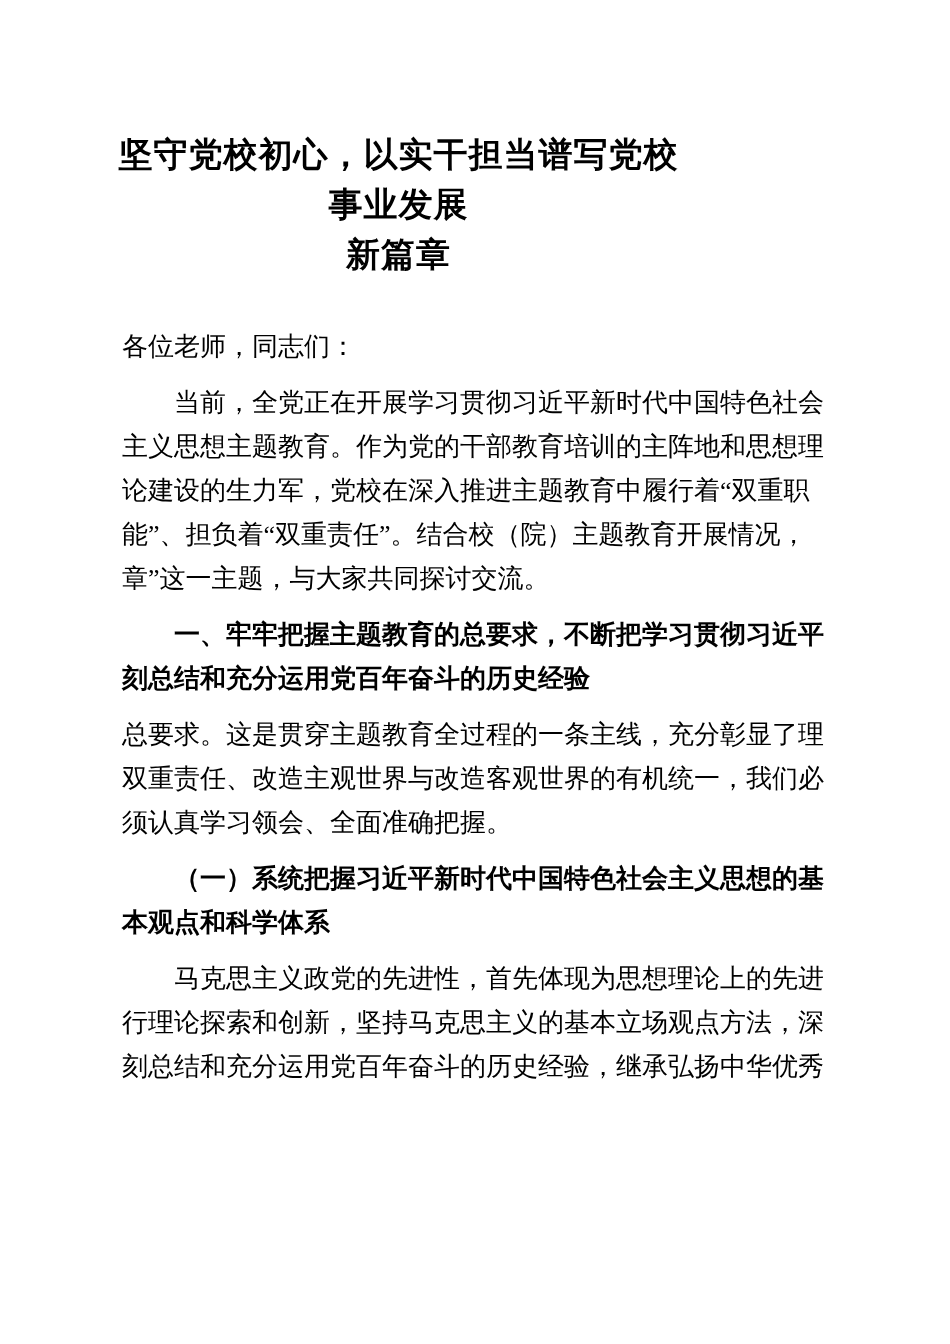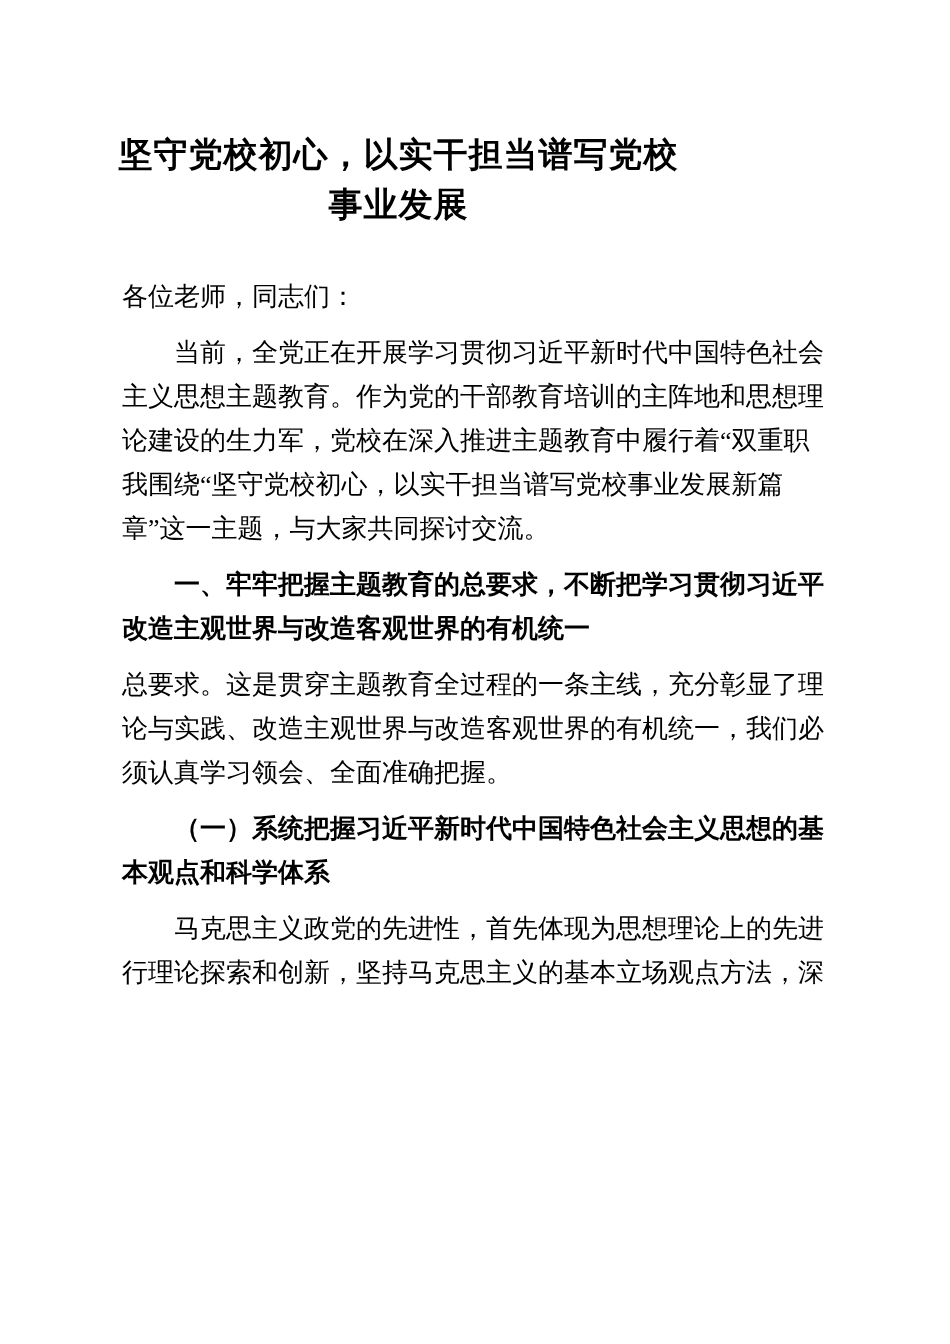--- a/index.html
+++ b/index.html
@@ -46,43 +46,45 @@
   .heading2 .line {
     font-weight: 700;
   }
 </style>
 </head>
 <body>
 
 <div class="page">
   <h1 class="doc-title">
     <span class="title-line">坚守党校初心，以实干担当谱写党校事业发展</span>
+    <span class="title-line">新篇章</span>
   </h1>
   <div class="doc-body" id="doc-body">
       <div class="block salutation">
         <div class="line lastline">各位老师，同志们：</div>
       </div>
       <div class="block paragraph">
         <div class="line firstline">当前，全党正在开展学习贯彻习近平新时代中国特色社会</div>
         <div class="line">主义思想主题教育。作为党的干部教育培训的主阵地和思想理</div>
         <div class="line">论建设的生力军，党校在深入推进主题教育中履行着“双重职</div>
-        <div class="line">我围绕“坚守党校初心，以实干担当谱写党校事业发展新篇</div>
+        <div class="line">能”、担负着“双重责任”。结合校（院）主题教育开展情况，</div>
         <div class="line lastline">章”这一主题，与大家共同探讨交流。</div>
       </div>
       <div class="block heading1">
         <div class="line firstline">一、牢牢把握主题教育的总要求，不断把学习贯彻习近平</div>
-        <div class="line lastline">改造主观世界与改造客观世界的有机统一</div>
+        <div class="line lastline">刻总结和充分运用党百年奋斗的历史经验</div>
       </div>
       <div class="block paragraph">
         <div class="line">总要求。这是贯穿主题教育全过程的一条主线，充分彰显了理</div>
-        <div class="line">论与实践、改造主观世界与改造客观世界的有机统一，我们必</div>
+        <div class="line">双重责任、改造主观世界与改造客观世界的有机统一，我们必</div>
         <div class="line lastline">须认真学习领会、全面准确把握。</div>
       </div>
       <div class="block heading2">
         <div class="line firstline">（一）系统把握习近平新时代中国特色社会主义思想的基</div>
         <div class="line lastline">本观点和科学体系</div>
       </div>
       <div class="block paragraph">
         <div class="line firstline">马克思主义政党的先进性，首先体现为思想理论上的先进</div>
         <div class="line">行理论探索和创新，坚持马克思主义的基本立场观点方法，深</div>
+        <div class="line">刻总结和充分运用党百年奋斗的历史经验，继承弘扬中华优秀</div>
       </div>
     </div>
 </div>
 
 </body></html>

